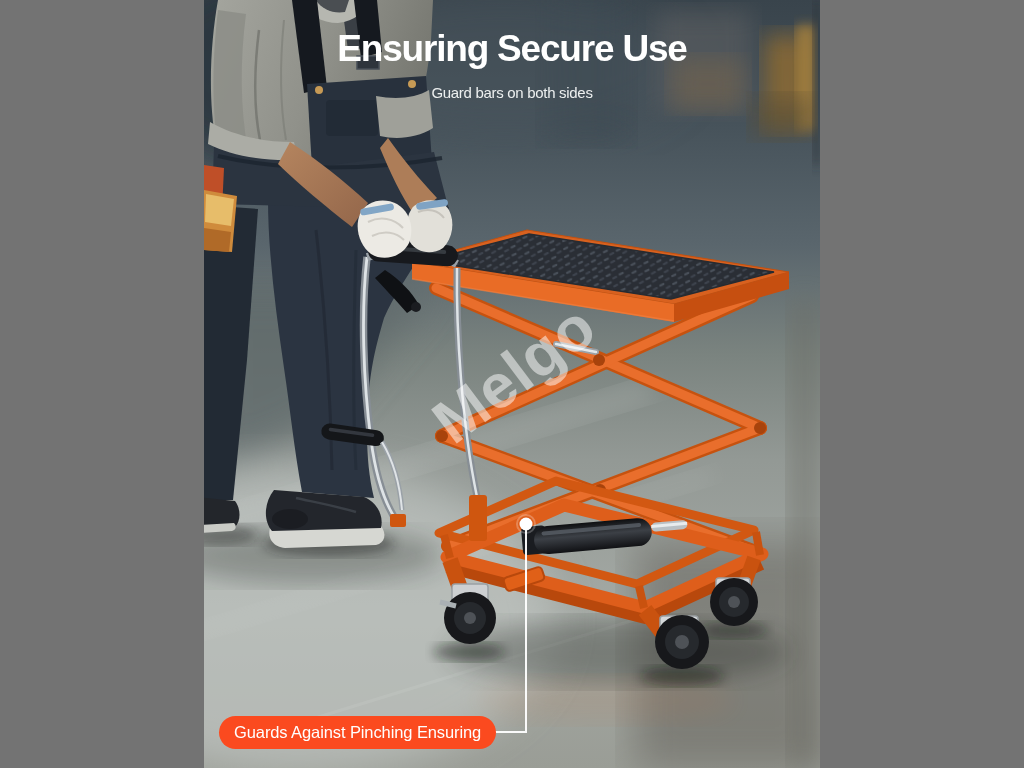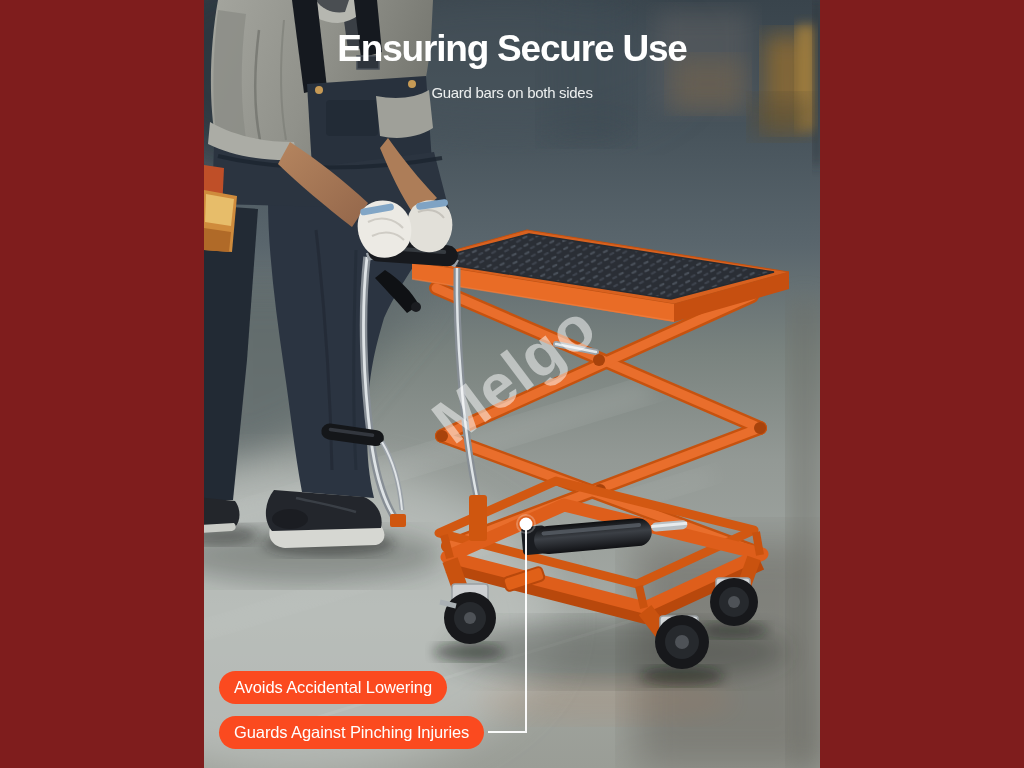--- a/index.html
+++ b/index.html
@@ -3,21 +3,21 @@
 <meta charset="utf-8">
 <style>
   :root{
     --callout-bg:#FB4A1F;
     --cart-orange:#E4631E;
     --title-color:#FFFFFF;
   }
   *{margin:0;padding:0;box-sizing:border-box;}
   html,body{width:1024px;height:768px;background:#fff;overflow:hidden;
     font-family:"Liberation Sans", sans-serif;}
-  .canvas{position:relative;width:1024px;height:768px;background:#7f1d1d;overflow:hidden;padding-left:37px;}
+  .canvas{position:relative;width:1024px;height:768px;background:#737373;overflow:hidden;padding-left:37px;}
   .photo{position:absolute;left:204px;top:0;width:616px;height:768px;overflow:hidden;
     background:linear-gradient(180deg,#39444C 0%,#46525A 16%,#5A666D 32%,#7A837F 46%,#939995 60%,#A4A9A4 80%,#9A9D96 100%);}
   .photo svg{position:absolute;left:0;top:0;}
   .overlay{position:absolute;left:0;top:0;width:100%;height:100%;}
   .title{position:absolute;top:28px;left:0;width:100%;text-align:center;
     font-size:37px;font-weight:bold;letter-spacing:-1.2px;color:var(--title-color);}
   .subtitle{position:absolute;top:84px;left:0;width:100%;text-align:center;
     font-size:15px;font-weight:normal;letter-spacing:-0.3px;color:#EDF0F0;}
   .watermark{position:absolute;left:168px;top:338px;width:284px;text-align:center;
     font-size:62px;font-weight:bold;letter-spacing:1px;color:rgba(255,255,255,0.5);
@@ -256,17 +256,16 @@
         <polyline points="284,732 322,732 322,524" fill="none" stroke="#FFFFFF" stroke-width="2" opacity="0.95"></polyline>
         <circle cx="322" cy="524" r="9" fill="none" stroke="#FFFFFF" stroke-width="2" opacity="0.25"></circle>
         <circle cx="322" cy="524" r="6.5" fill="#FFFFFF"></circle>
       </g>
     </svg>
 
     <div class="overlay">
       <div class="title">Ensuring Secure Use</div>
       <div class="subtitle">Guard bars on both sides</div>
       <div class="watermark">Melgo</div>
-      <div class="pill pill-1">Avoids Accidental Lowering</div>
-      <div class="pill pill-2">Guards Against Pinching Injuries</div>
+      <div class="pill pill-2">Guards Against Pinching Ensuring</div>
     </div>
   </div>
 </div>
 
 </body></html>

